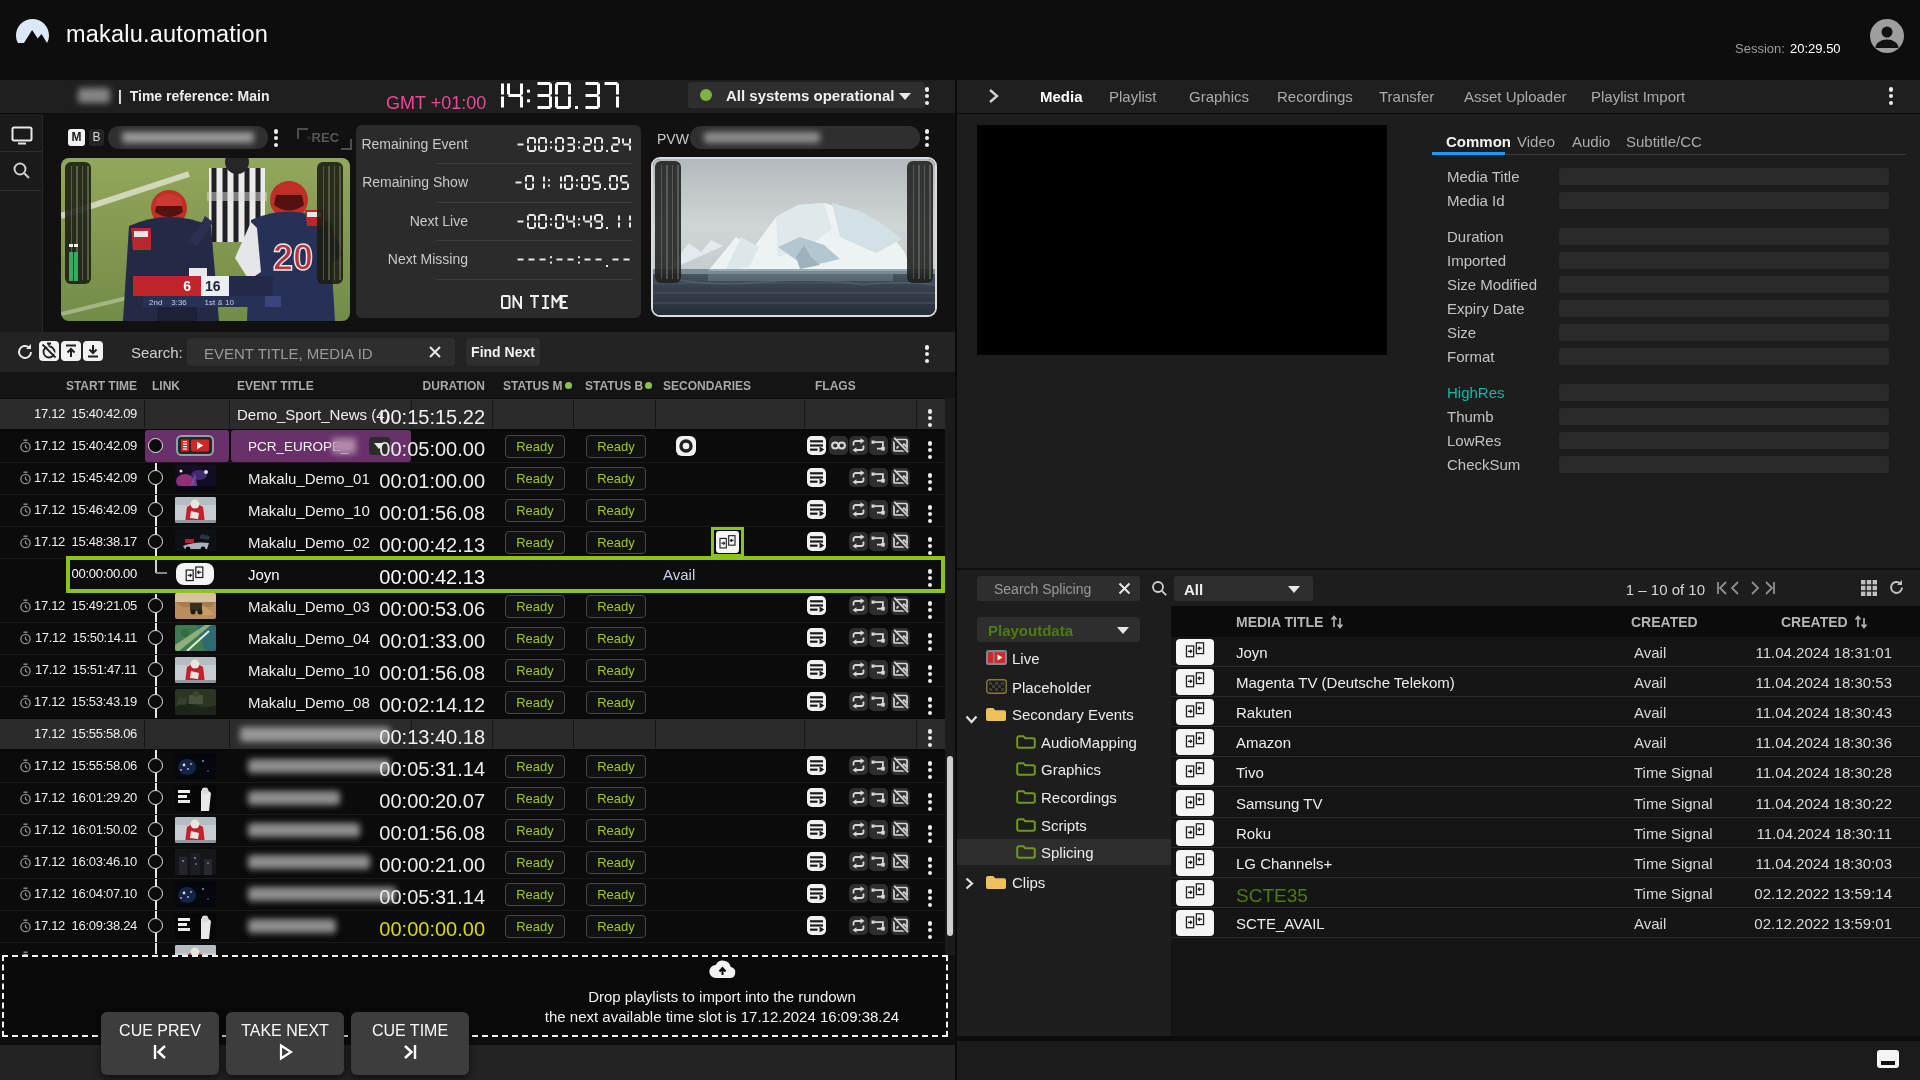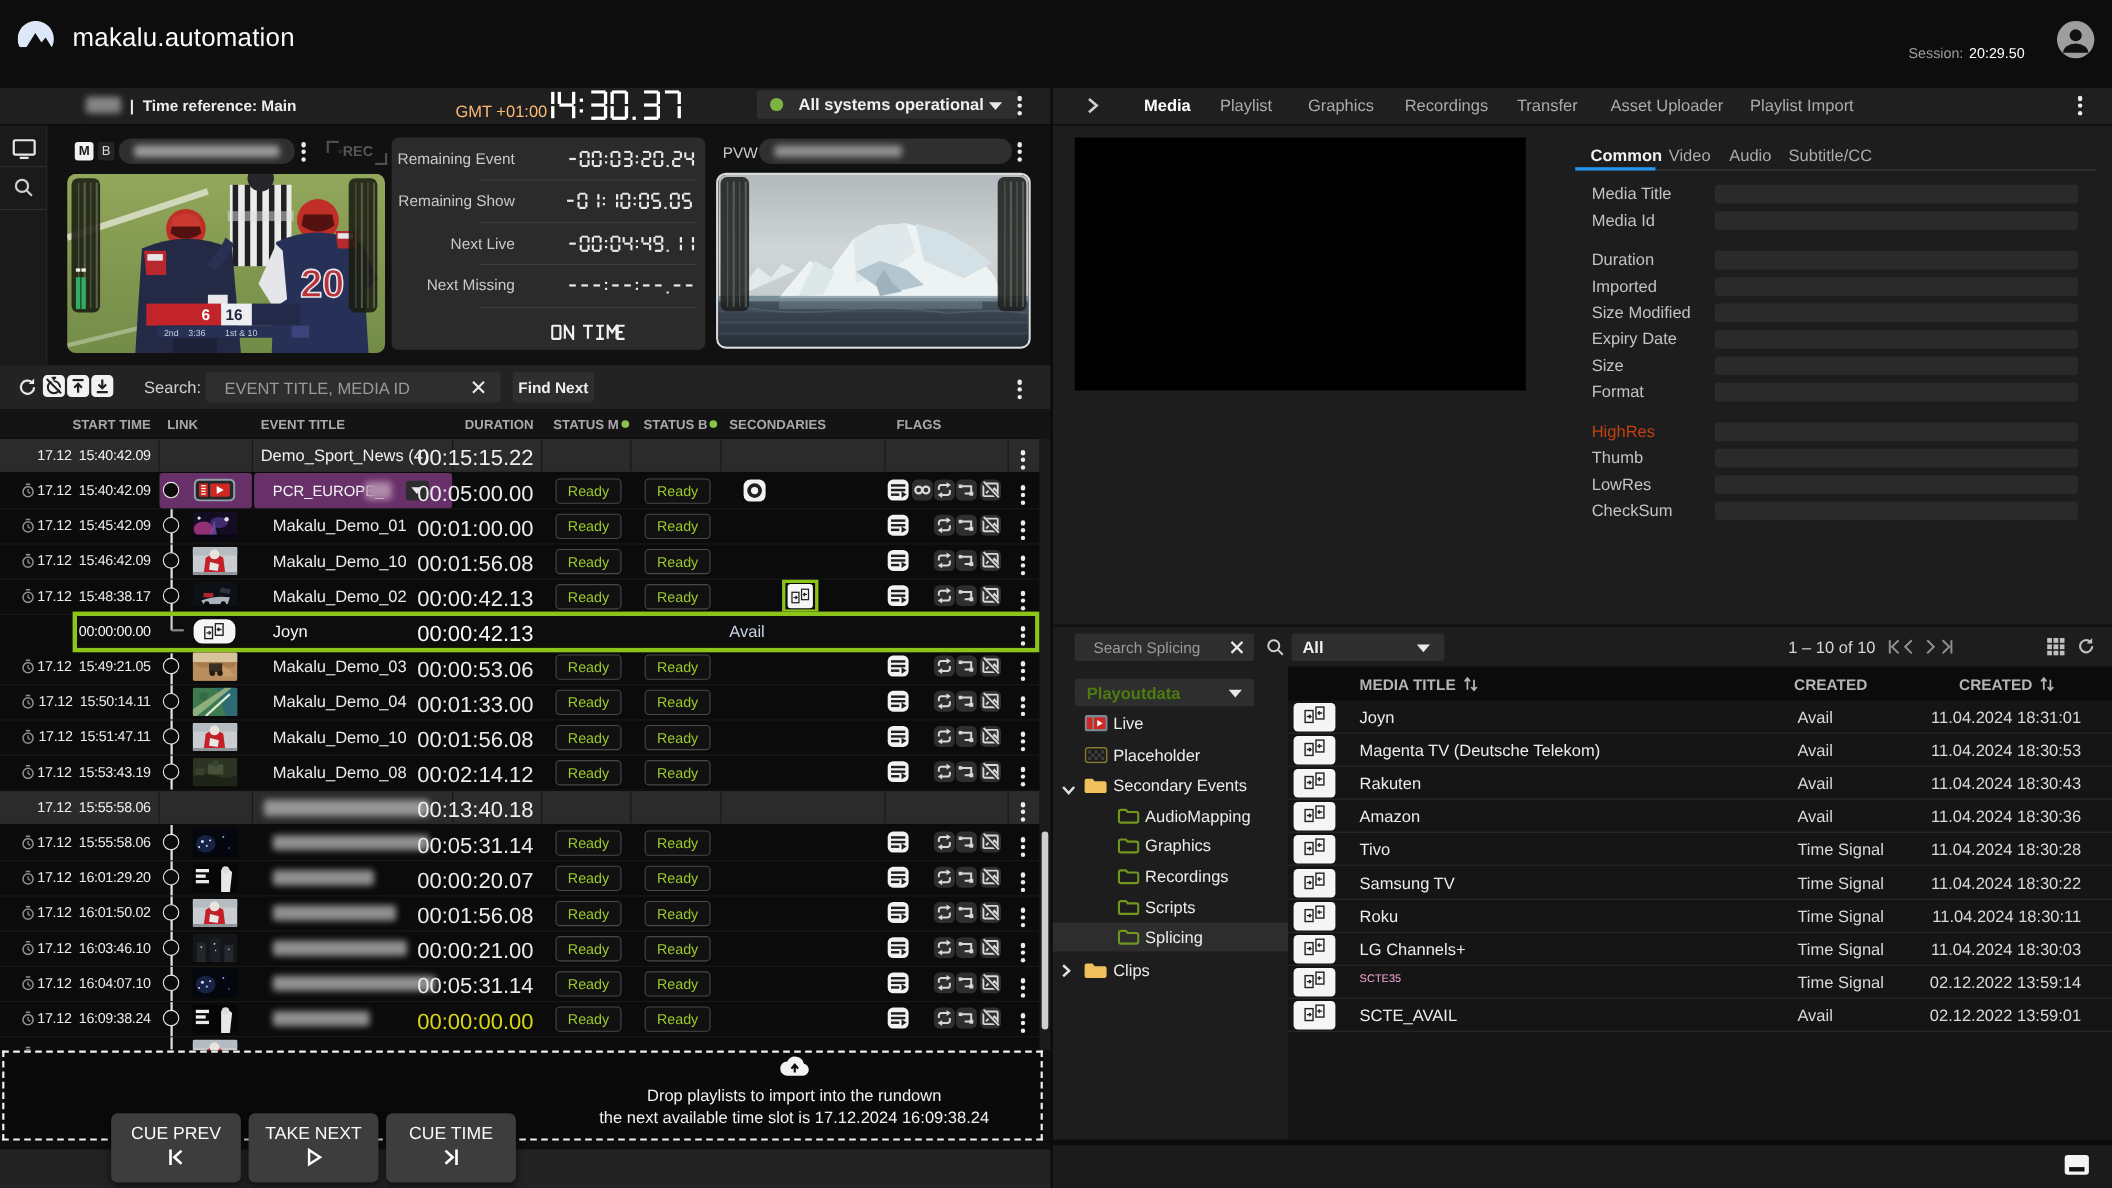--- a/index.html
+++ b/index.html
@@ -26,21 +26,21 @@
 <svg class="a" style="left:1869px;top:18px" width="36" height="36" viewBox="0 0 36 36">
     <circle cx="18" cy="18" r="17" fill="#9e9e9e"></circle>
     <circle cx="18" cy="14" r="5.5" fill="#111"></circle>
     <path d="M6.5 30a11.5 8.5 0 0 1 23 0z" fill="#111"></path>
   </svg>
 
 <div class="a" style="left:0;top:80px;width:1920px;height:33px;background:#1f1f1f"></div>
 <div class="a" style="left:0;top:113px;width:1920px;height:2px;background:#0b0b0b"></div>
 <div class="a blur" style="left:78px;top:88px;width:32px;height:15px;background:#848484"></div>
 <div class="a" style="left:118px;top:88px;font-size:14px;font-weight:bold;color:#ededed">|&nbsp; Time reference: Main</div>
-<div class="a" style="left:414px;top:93px;font-size:15px;color:#fdba74">GMT +01:00</div>
+<div class="a" style="left:386px;top:93px;font-size:18px;color:#ec4899">GMT +01:00</div>
 <div class="a seg" id="bigclock" style="left:488px;top:82px">
     <svg width="134" height="27" style="display:block">
       <g fill="#fff">
         <rect x="13.0" y="1.5" width="3.0" height="11.0"></rect>
         <rect x="13.0" y="14.5" width="3.0" height="11.0"></rect>
         <rect x="32.0" y="1.5" width="3.0" height="11.0"></rect>
         <rect x="32.0" y="14.5" width="3.0" height="11.0"></rect>
         <rect x="19.0" y="1.5" width="3.0" height="11.0"></rect>
         <rect x="20.5" y="12.0" width="13.0" height="3.0"></rect>
         <rect x="39.0" y="7.6" width="3.0" height="3.0"></rect>
@@ -1449,21 +1449,21 @@
     <div class="a" style="left:1447px;top:251.8px;font-size:15px;color:#c3c3c3">Imported</div>
     <div class="a" style="left:1559px;top:252.3px;width:330px;height:17px;background:#2a2a2a;border-radius:3px"></div>
     <div class="a" style="left:1447px;top:275.8px;font-size:15px;color:#c3c3c3">Size Modified</div>
     <div class="a" style="left:1559px;top:276.3px;width:330px;height:17px;background:#2a2a2a;border-radius:3px"></div>
     <div class="a" style="left:1447px;top:299.5px;font-size:15px;color:#c3c3c3">Expiry Date</div>
     <div class="a" style="left:1559px;top:300px;width:330px;height:17px;background:#2a2a2a;border-radius:3px"></div>
     <div class="a" style="left:1447px;top:323.5px;font-size:15px;color:#c3c3c3">Size</div>
     <div class="a" style="left:1559px;top:324px;width:330px;height:17px;background:#2a2a2a;border-radius:3px"></div>
     <div class="a" style="left:1447px;top:347.8px;font-size:15px;color:#c3c3c3">Format</div>
     <div class="a" style="left:1559px;top:348.3px;width:330px;height:17px;background:#2a2a2a;border-radius:3px"></div>
-    <div class="a" style="left:1447px;top:383.9px;font-size:15px;color:#c2410c">HighRes</div>
+    <div class="a" style="left:1447px;top:383.9px;font-size:15px;color:#14b8a6">HighRes</div>
     <div class="a" style="left:1559px;top:384.4px;width:330px;height:17px;background:#2a2a2a;border-radius:3px"></div>
     <div class="a" style="left:1447px;top:407.9px;font-size:15px;color:#c3c3c3">Thumb</div>
     <div class="a" style="left:1559px;top:408.4px;width:330px;height:17px;background:#2a2a2a;border-radius:3px"></div>
     <div class="a" style="left:1447px;top:431.9px;font-size:15px;color:#c3c3c3">LowRes</div>
     <div class="a" style="left:1559px;top:432.4px;width:330px;height:17px;background:#2a2a2a;border-radius:3px"></div>
     <div class="a" style="left:1447px;top:455.6px;font-size:15px;color:#c3c3c3">CheckSum</div>
     <div class="a" style="left:1559px;top:456.1px;width:330px;height:17px;background:#2a2a2a;border-radius:3px"></div>
   </div>
 
 <div class="a" style="left:957px;top:568px;width:963px;height:468px;background:#1d1d1d"></div>
@@ -1708,21 +1708,21 @@
     <div class="a" style="left:1184px;top:882px"><svg width="22" height="18" viewBox="0 0 24 20">
         <g fill="none" stroke="#1f1f1f" stroke-width="1.4">
           <rect x="2.5" y="5.5" width="8" height="12"></rect>
           <rect x="13.5" y="2" width="8" height="12"></rect>
           <path d="M4.2 11.5h4"></path>
           <path d="M6.6 9.8l1.8 1.7-1.8 1.7"></path>
           <path d="M19.8 8h-4"></path>
           <path d="M17.4 6.3l-1.8 1.7 1.8 1.7"></path>
         </g>
       </svg></div>
-    <div class="a" style="left:1236px;top:885px;font-size:10px;color:#f9a8d4">SCTE35</div>
+    <div class="a" style="left:1236px;top:885px;font-size:19px;color:#4d7c0f">SCTE35</div>
     <div class="a" style="left:1634px;top:885px;font-size:15px;color:#d9d9d9">Time Signal</div>
     <div class="a" style="left:1692px;top:885px;width:200px;text-align:right;font-size:15px;color:#d9d9d9">02.12.2022 13:59:14</div>
     <div class="a" style="left:1171px;top:937px;width:749px;height:1px;background:#2b2b2b"></div>
     <div class="a" style="left:1176px;top:910px;width:38px;height:26px;background:#f5f5f5;border-radius:4px"></div>
     <div class="a" style="left:1184px;top:912px"><svg width="22" height="18" viewBox="0 0 24 20">
         <g fill="none" stroke="#1f1f1f" stroke-width="1.4">
           <rect x="2.5" y="5.5" width="8" height="12"></rect>
           <rect x="13.5" y="2" width="8" height="12"></rect>
           <path d="M4.2 11.5h4"></path>
           <path d="M6.6 9.8l1.8 1.7-1.8 1.7"></path>

